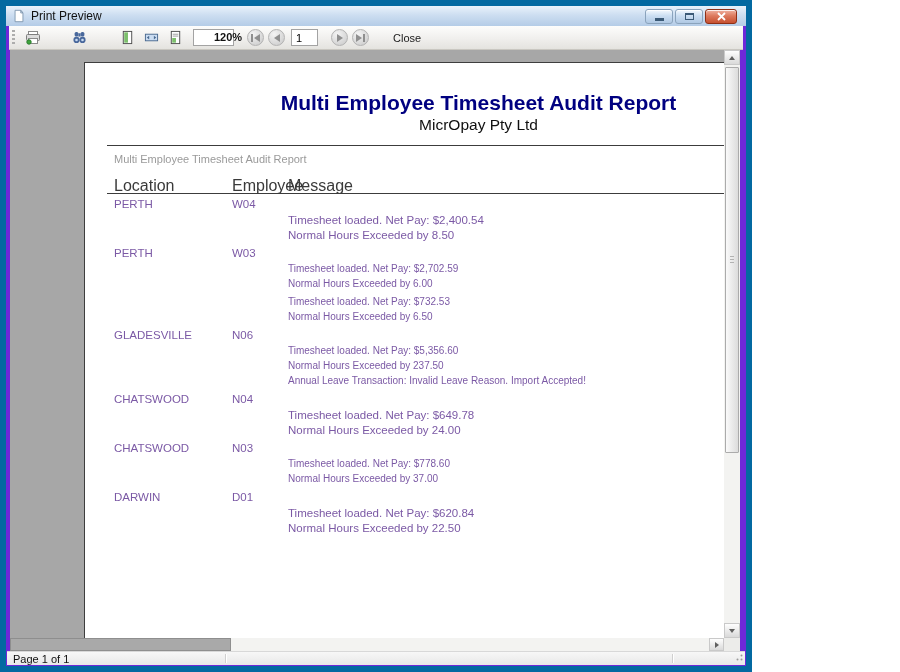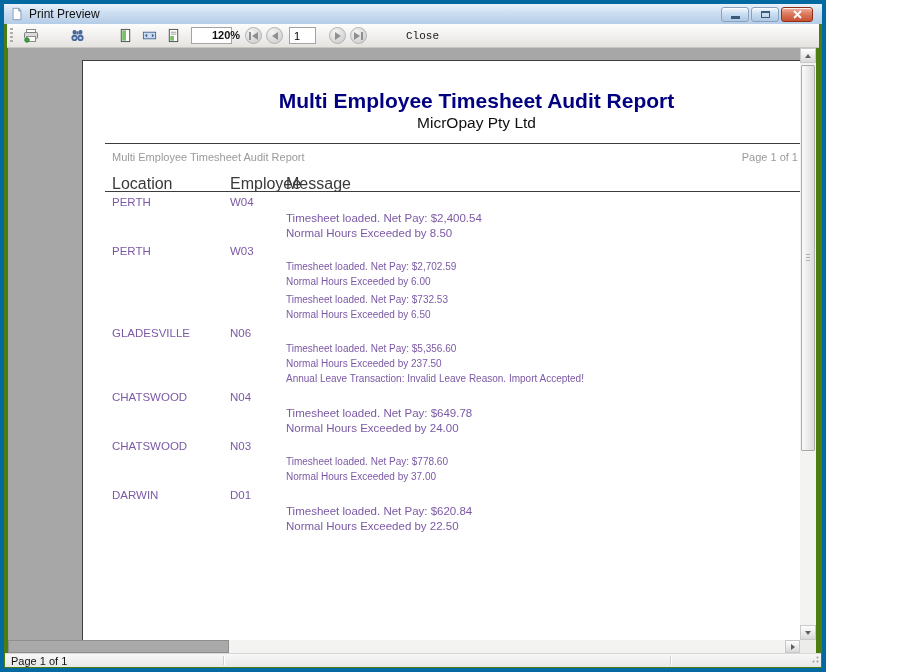--- a/index.html
+++ b/index.html
@@ -1,19 +1,19 @@
 <!DOCTYPE html>
 <html><head>
 <meta charset="utf-8">
 <style>
   * { margin:0; padding:0; box-sizing:border-box; }
   body { width:900px; height:672px; font-family:"Liberation Sans", sans-serif; background:#fff; }
 
-  .window { position:relative; width:826px; height:672px; background:#4d7c0f;
-            border:4px solid #0369a1; overflow:hidden; }
+  .window { position:relative; width:752px; height:672px; background:#6d28d9;
+            border:6px solid #0369a1; overflow:hidden; }
 
   
   .titlebar { height:20px; display:flex; align-items:center; padding:0 6px;
               background:linear-gradient(#E9F2FB, #CDDEF1 45%, #B4CCE7); }
   .titleicon { width:14px; height:14px; display:inline-flex; }
   .titletext { font-size:12px; color:#111; margin-left:5px; }
   .winbtns { position:absolute; top:3px; right:9px; display:flex; gap:2px; }
   .winbtn { width:28px; height:15px; border:1px solid #8AA3BC; border-radius:3px;
             background:linear-gradient(#F4F9FE, #CBDEF2 45%, #AFC8E3);
             display:flex; align-items:center; justify-content:center;
@@ -36,21 +36,21 @@
   .navbtn { width:17px; height:17px; border-radius:50%; border:1px solid #B3B3B3; padding:0;
             background:radial-gradient(circle at 35% 28%, #F4F4F4, #C8C8C8);
             display:flex; align-items:center; justify-content:center; cursor:default; }
   .pagebox { width:27px; height:17px; border:1px solid #A3A3A3; font-size:11px;
              padding-left:4px; font-family:"Liberation Sans", sans-serif; }
   .closebtn { border:none; background:transparent; font-size:11px; color:#1A1A1A;
               padding:3px 8px; cursor:default; }
 
   .sp1 { margin-left:22px; }  .sp2 { margin-left:24px; }
   .sp3 { margin-left:6px; }   .sp4 { margin-left:13px; }
-  .sp5 { margin-left:4px; }   .sp6 { margin-left:31px;font-family:Liberation Mono, monospace; }
+  .sp5 { margin-left:4px; }   .sp6 { margin-left:16px; }
 
   
   .preview { position:absolute; top:44px; left:4px; right:6px; bottom:15px;
              background:#A7A7A7; overflow:hidden; }
   .page { position:absolute; left:74px; top:12px; width:789px; height:620px;
           background:#fff; border:1px solid #3E3E3E; box-shadow:1px 1px 0 rgba(0,0,0,.25); }
 
   
   .vscroll { position:absolute; top:0; right:0; bottom:13px; width:16px; background:#F3F3F1; }
   .vs-btn { position:absolute; left:0; right:0; height:15px; border:1px solid #C9C9C9;

